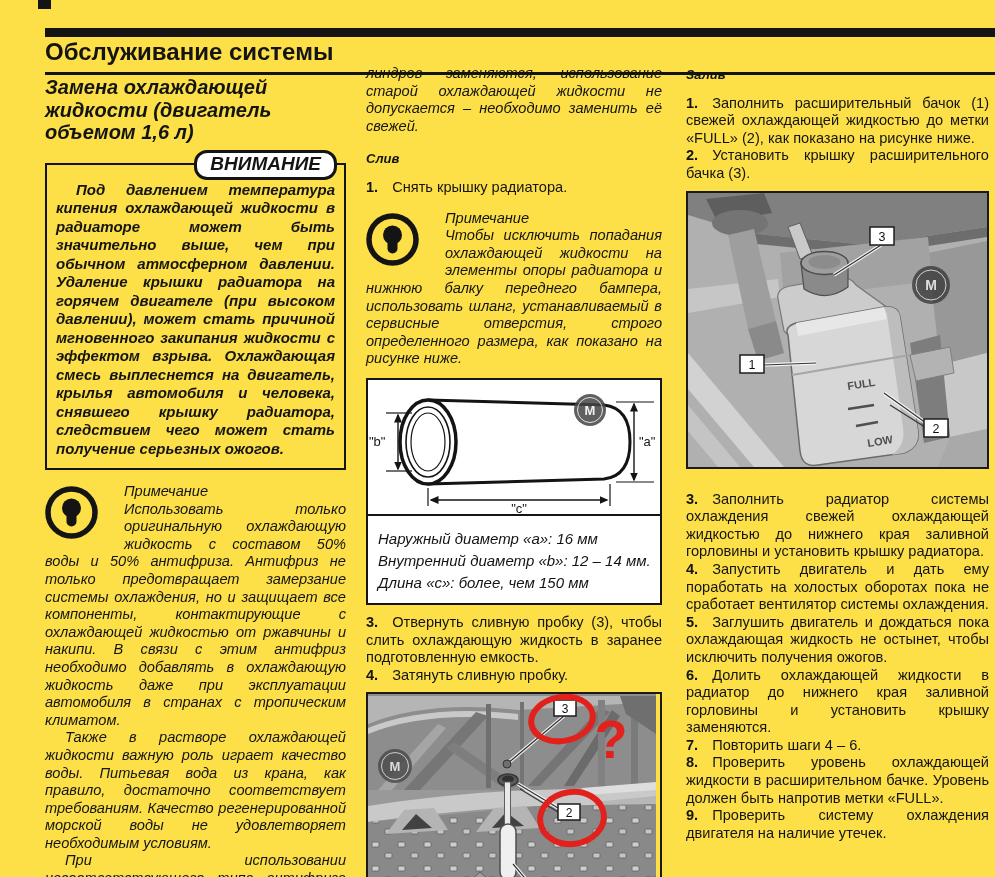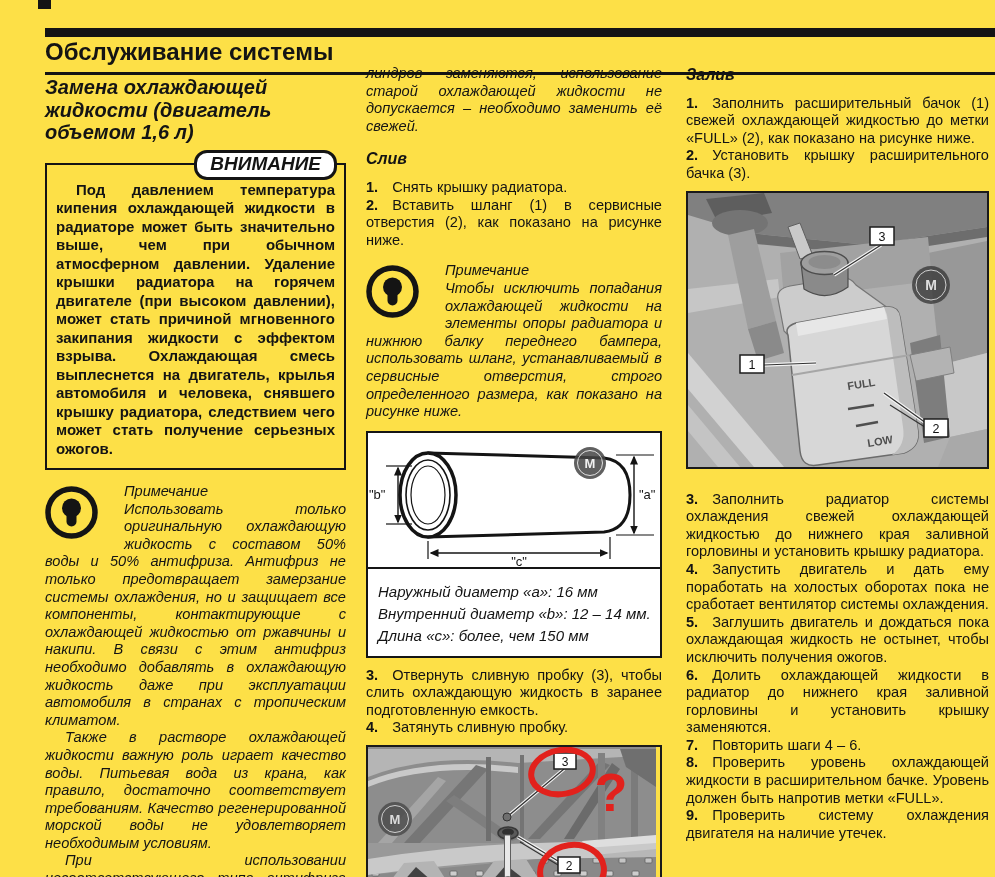--- a/index.html
+++ b/index.html
@@ -13,29 +13,29 @@
               padding-bottom:7px;border-bottom:3px solid #141414;}
   .col{position:absolute;top:74px;}
   #colL{left:45px;width:301px;}
   #colM{left:366px;width:296px;top:63px;}
   #colR{left:686px;width:303px;top:63px;}
   .subhead{font-size:20px;line-height:22.5px;font-weight:bold;font-style:italic;margin:2px 0 16px;}
   .warnbox{position:relative;border:2px solid #141414;margin-top:19px;padding:16px 9px 10px;}
   .warntab{position:absolute;top:-15px;right:7px;background:#fff;border:3px solid #141414;
            border-radius:13px;padding:0 13px 2px;font-weight:bold;font-style:italic;
            font-size:19px;line-height:22px;}
-  .warnbox p{margin:0;font-weight:bold;font-size:15px;line-height:18.5px;
+  .warnbox p{margin:0;font-weight:bold;font-style:italic;font-size:15px;line-height:18.5px;
              text-align:justify;text-indent:20px;}
   .note{margin-top:13px;}
   .note-icon{float:left;width:53px;height:53px;margin:3px 26px 2px 0;}
   .note .lbl{font-style:italic;margin:0;}
   .note p{margin:0;font-style:italic;text-align:justify;}
   .note p.ind{text-indent:20px;font-style:italic;}
   .cont{margin:2px 0 0;font-style:italic;text-align:justify;}
-  .section{font-size:16px;font-weight:bold;font-style:italic;margin:15px 0 11px;}
+  .section{font-size:13px;font-weight:bold;font-style:italic;margin:15px 0 11px;}
   .step{margin:0;text-align:justify;}
   .step .n{font-weight:bold;margin-right:14px;}
   .figure{border:2px solid #151515;margin-top:10px;background:#fff;}
   .figure .draw{display:block;}
   .specs{border-top:2px solid #151515;padding:12px 10px 9px;font-style:italic;
          font-size:15px;line-height:22px;}
   .specs div{white-space:nowrap;}
   .photo{border:2px solid #1a1a1a;margin-top:8px;line-height:0;}
   svg{display:block;}
   .svgtext{font-family:"Liberation Sans",sans-serif;}
@@ -71,21 +71,20 @@
 
     </div>
   </div>
 
   <div class="col" id="colM">
     <p class="cont">линдров заменяются, использование старой охлаждающей жидкости не допускается – необходимо заменить её свежей.</p>
 
     <h3 class="section">Слив</h3>
 
     <p class="step"><b class="n">1.</b><span>Снять крышку радиатора.</span></p>
-    <p class="step"><b class="n">2.</b><span>Вставить шланг (1) в сервисные отверстия (2), как показано на рисунке ниже.</span></p>
 
     <div class="note">
       <span class="note-icon">
         <svg viewBox="0 0 53 53" width="53" height="53">
           <circle cx="26.5" cy="26.5" r="23.5" fill="none" stroke="#141414" stroke-width="5.5"></circle>
           <circle cx="26.5" cy="22" r="9.5" fill="#141414"></circle>
           <path d="M21.5 28.5 h10 v7 a5 5 0 0 1 -10 0 z" fill="#141414"></path>
         </svg>
       </span>
       <p class="lbl">Примечание</p>

